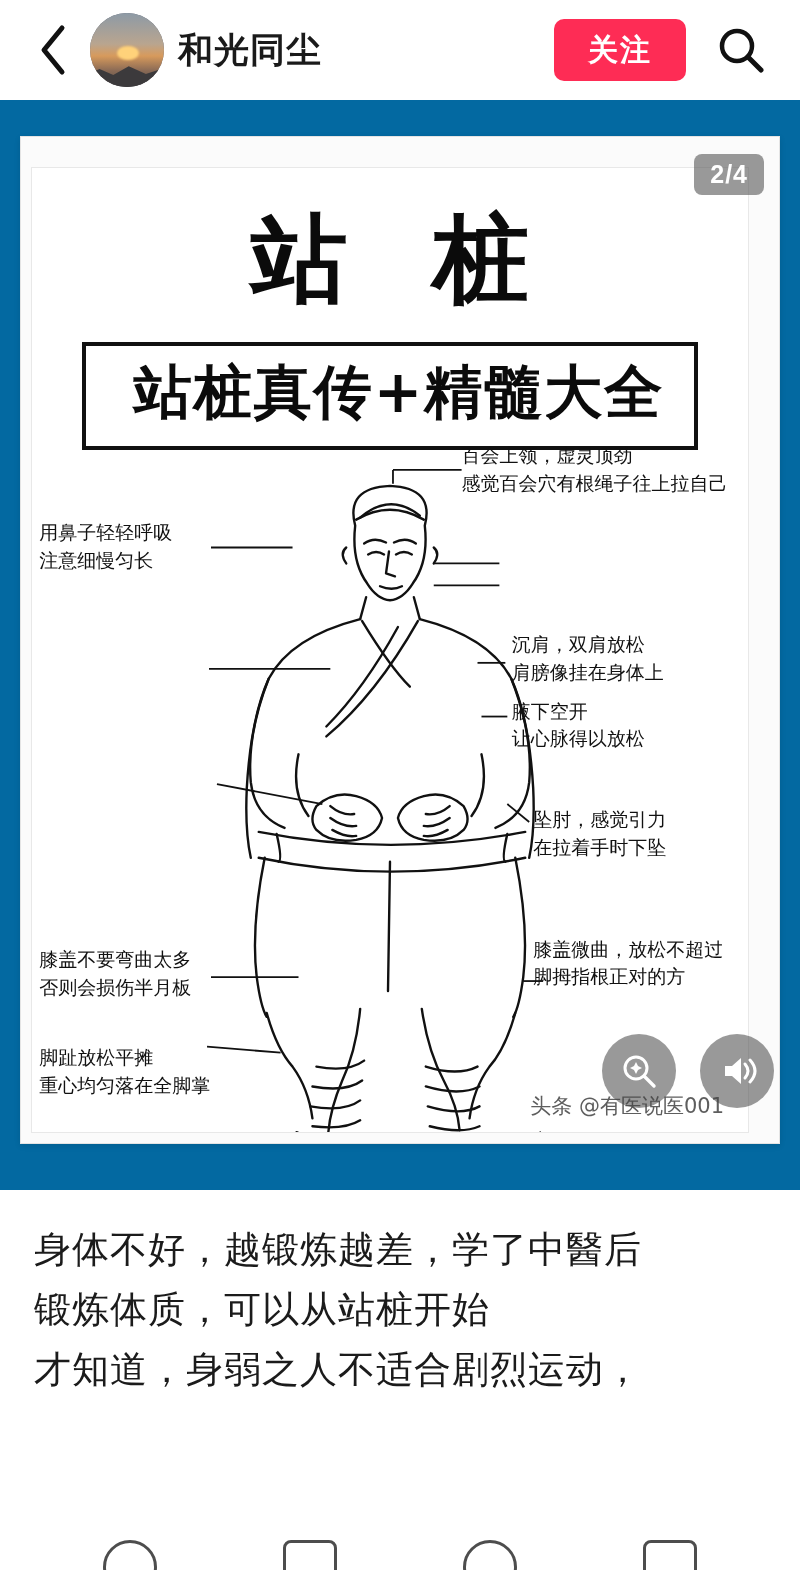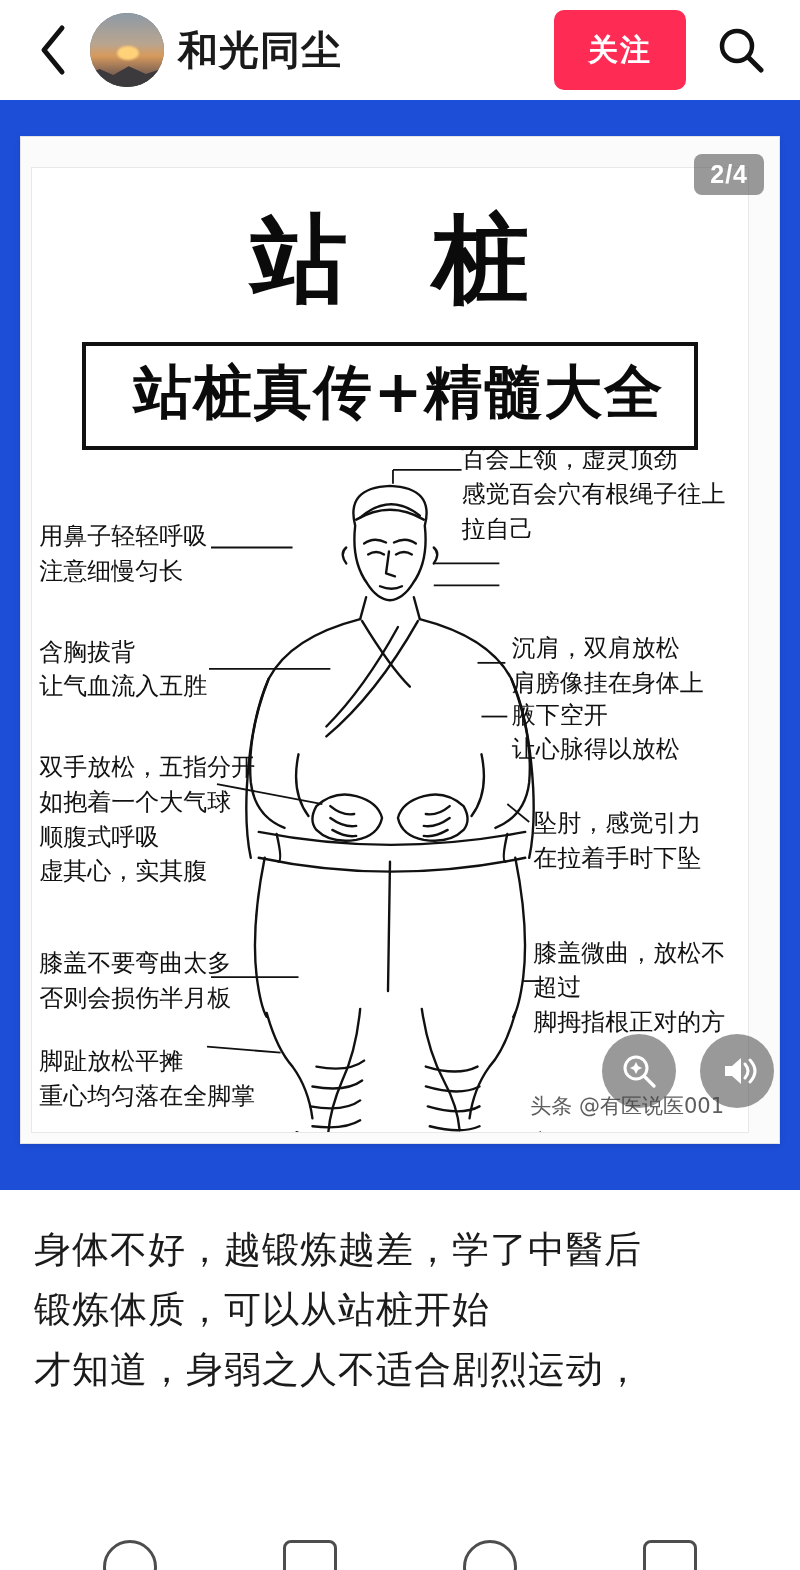--- a/index.html
+++ b/index.html
@@ -54,54 +54,54 @@
     background: #ffd27a;
     filter: blur(1px);
   }
   .avatar .ridge {
     position: absolute;
     left: -8%; bottom: 0; width: 116%; height: 34%;
     background: #3c3a3c;
     clip-path: polygon(0% 100%, 0% 55%, 18% 28%, 34% 52%, 52% 18%, 72% 48%, 88% 30%, 100% 52%, 100% 100%);
   }
   .author-name {
-    font-size: 40px;
+    font-size: 35px;
     font-weight: 700;
     color: #1a1a1a;
     letter-spacing: 1px;
     white-space: nowrap;
   }
   .topbar-spacer { flex: 1 1 auto; }
   .follow-btn {
     background: #fe2c55;
     color: #ffffff;
     font-size: 30px;
     font-weight: 700;
     border: none;
     border-radius: 10px;
     padding: 0 34px;
-    height: 80px;
+    height: 62px;
     line-height: 62px;
     cursor: pointer;
     letter-spacing: 2px;
     flex: 0 0 auto;
   }
   .search-btn {
     width: 66px; height: 66px;
     display:flex; align-items:center; justify-content:center;
     cursor: pointer;
     flex: 0 0 auto;
     margin-left: 8px;
   }
 
   
   .media {
     position: relative;
     flex: 0 0 1090px;
-    background: #1d4ed8;
+    background: #0369a1;
     overflow: hidden;
   }
   .paper-stack {
     position: absolute;
     left: 20px; right: 20px;
     top: 36px; bottom: 46px;
     background: #fbfbfb;
     border: 1px solid #e4e4e4;
     box-shadow: 0 2px 6px rgba(0,0,0,0.10);
   }
@@ -154,21 +154,21 @@
   
   .figure-area {
     position: relative;
     height: 700px;
     margin-top: 6px;
   }
   .fig-svg { position:absolute; inset:0; }
 
   .anno {
     position: absolute;
-    font-size: 24px;
+    font-size: 19px;
     line-height: 1.45;
     color: #111;
     white-space: pre-line;
     font-family: "DejaVu Sans", "Liberation Sans", sans-serif;
   }
   .anno.right { text-align: left; }
   .anno.left  { text-align: left; }
 
   .watermark {
     position: absolute;
@@ -364,26 +364,20 @@
 肩膀像挂在身体上</div>
           <div class="anno right" style="left:67%; top:34.5%;">腋下空开
 让心脉得以放松</div>
           <div class="anno right" style="left:70%; top:50%;">坠肘，感觉引力
 在拉着手时下坠</div>
           <div class="anno right" style="left:70%; top:68.5%;">膝盖微曲，放松不超过
 脚拇指根正对的方</div>
 
           <div class="anno left" style="left:1%; top:9%;">用鼻子轻轻呼吸
 注意细慢匀长</div>
-          <div class="anno left" style="left:1%; top:25.5%;">含胸拔背
-让气血流入五胜</div>
-          <div class="anno left" style="left:1%; top:42%;">双手放松，五指分开
-如抱着一个大气球
-顺腹式呼吸
-虚其心，实其腹</div>
           <div class="anno left" style="left:1%; top:70%;">膝盖不要弯曲太多
 否则会损伤半月板</div>
           <div class="anno left" style="left:1%; top:84%;">脚趾放松平摊
 重心均匀落在全脚掌</div>
 
         </div>
 
         <div class="watermark">头条 @有医说医001</div>
       </div>
     </div>

